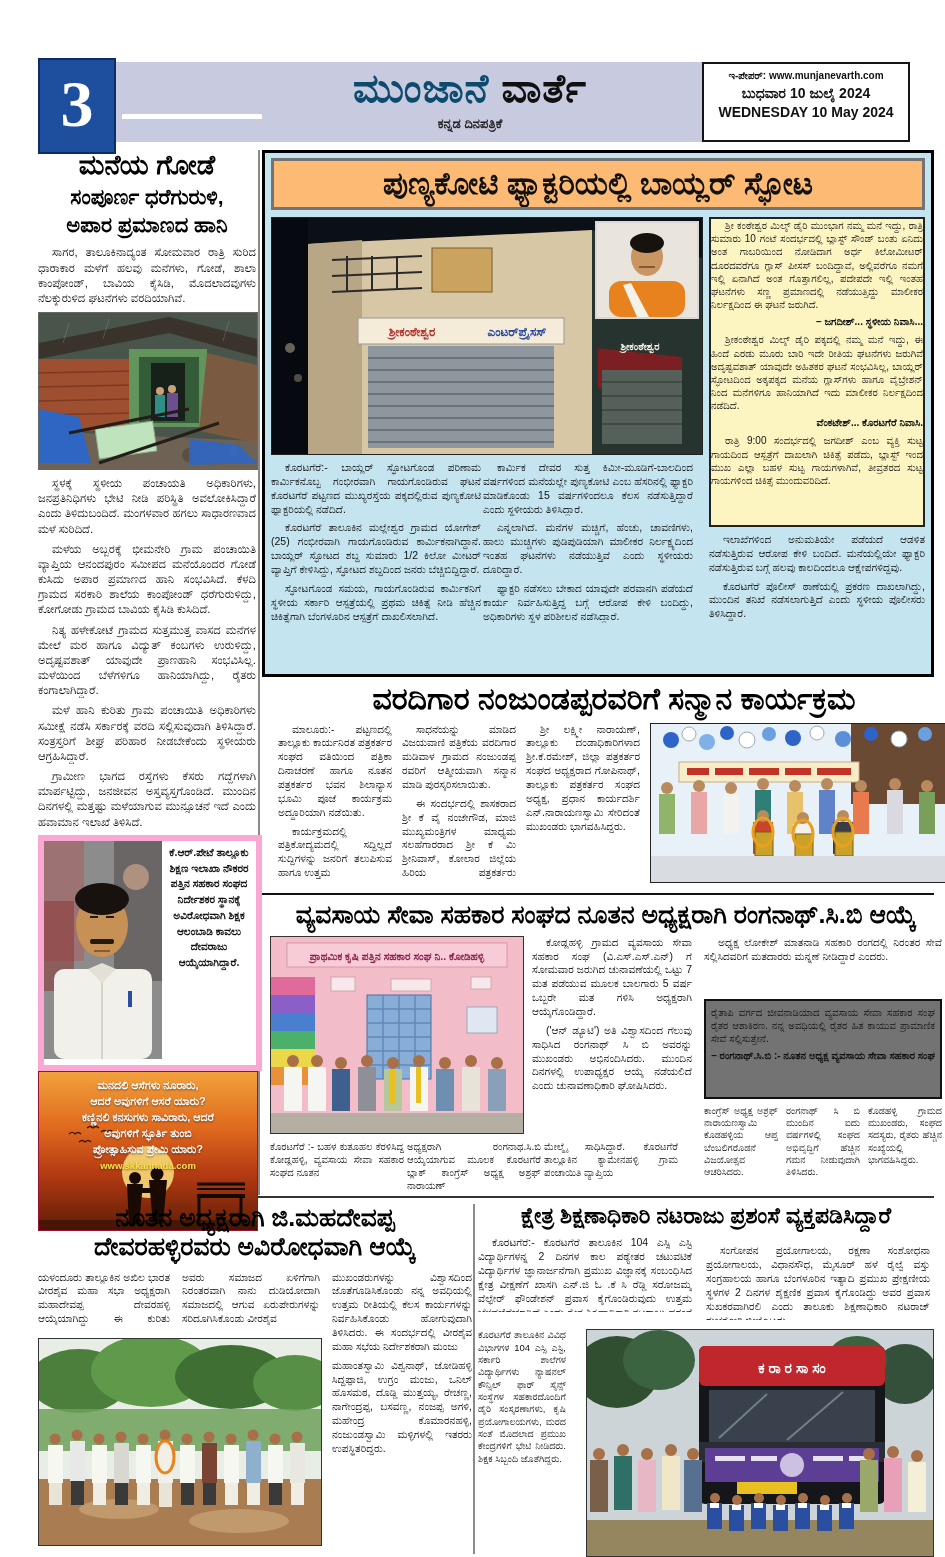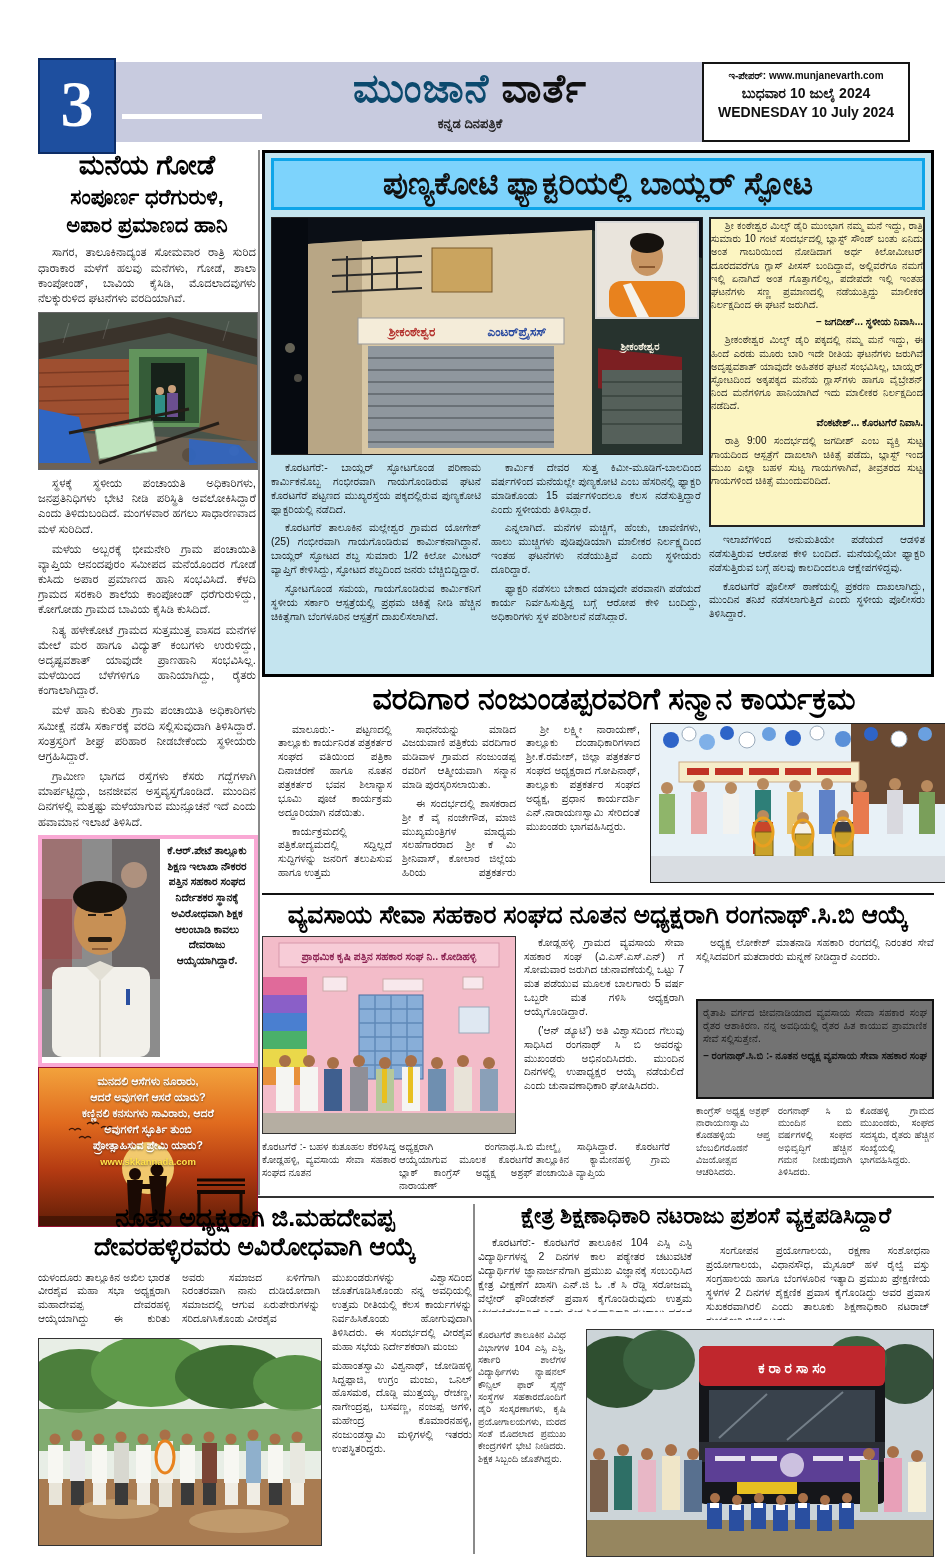--- a/index.html
+++ b/index.html
@@ -30,54 +30,54 @@
   .vdiv1{left:258px;top:150px;width:2px;height:1045px;background:#8a8a8a;}
   .hdiv1{left:38px;top:1196px;width:896px;height:2px;background:#333;}
   .hdiv2{left:262px;top:893px;width:672px;height:2px;background:#111;}
   .vdiv2{left:473px;top:1204px;width:2px;height:350px;background:#8a8a8a;}
   
   .wall{left:38px;top:150px;width:218px;}
   .wall .h1{font-size:27px;}
   .wall .h2{font-size:21px;margin-top:4px;}
   .wall .txt{font-size:11.5px;}
   .wall-photo{width:218px;height:156px;margin:6px 0;border:1px solid #666;}
-  .portrait-box{width:212px;height:224px;border:4px solid #f9a8d4;margin-top:1px;display:flex;background:#fff;}
+  .portrait-box{width:212px;height:224px;border:6px solid #f9a8d4;margin-top:1px;display:flex;background:#fff;}
   .portrait-box .ph{width:118px;height:218px;}
   .portrait-box .cap{width:88px;font-size:10.5px;line-height:1.5;text-align:center;padding:4px 3px;
                      font-weight:bold;}
   .ad-box{width:218px;height:158px;margin-top:0;position:relative;
           background:linear-gradient(180deg,#f2a23c 0%,#e06a1e 35%,#b33a12 65%,#5f1d07 100%);
           overflow:hidden;border:1px solid #913;}
   .ad-text{position:absolute;left:0;top:6px;width:100%;text-align:center;color:#fff;
            font-size:11px;font-weight:bold;line-height:1.45;text-shadow:0 1px 2px #00000088;}
   .ad-url{color:#ffe14a;font-size:9.5px;margin-top:2px;}
   
   .boiler{left:262px;top:150px;width:672px;height:527px;background:#c4e4ef;border:3px solid #000;
           box-sizing:border-box;}
-  .boiler .bar{margin:5px 6px;border:3px solid #0ea5e9;background:#7dd3fc;font-size:31px;font-weight:bold;
+  .boiler .bar{margin:5px 6px;border:3px solid #737373;background:#fdba74;font-size:31px;font-weight:bold;
                text-align:center;line-height:46px;height:46px;overflow:hidden;}
   .b-row{display:flex;gap:6px;padding:2px 6px;}
   .b-left{width:432px;}
   .b-photo{width:430px;height:236px;border:1px solid #222;position:relative;background:#0b0f16;}
   .b-inset{position:absolute;right:3px;top:3px;width:100px;height:94px;border:2px solid #d8d8d8;background:#e9e4dc;}
-  .b-cols{display:flex;gap:10px;margin-top:6px;}
+  .b-cols{display:flex;gap:2px;margin-top:6px;}
   .b-col{width:210px;height:206px;overflow:hidden;}
   .b-right{width:222px;}
   .ybox{background:#fcf5c2;border:2px solid #222;height:306px;overflow:hidden;}
   .ybox .jp{font-size:10px;}
   .sig{font-size:10px;font-weight:bold;text-align:right;margin:0 0 5px 0;}
   .b-rtext{margin-top:6px;height:128px;overflow:hidden;}
   
   .felic{left:278px;top:680px;width:672px;height:212px;}
   .felic .hl{font-size:30px;margin:2px 0 6px 0;}
   .f-row{display:flex;gap:10px;}
   .f-col{width:114px;height:158px;overflow:hidden;font-size:10px;}
   .f-photo{width:296px;height:158px;border:1px solid #222;}
   
-  .coop{left:262px;top:897px;width:672px;height:298px;}
+  .coop{left:270px;top:897px;width:672px;height:298px;}
   .coop .hl{font-size:25px;margin:3px 0 7px 0;}
   .c-row{display:flex;gap:10px;}
   .c-leftblk{width:424px;}
   .c-lrow{display:flex;gap:8px;}
   .c-photo{width:252px;height:196px;border:1px solid #333;}
   .c-mid{width:160px;height:196px;overflow:hidden;}
   .c-caps{display:flex;gap:3px;margin-top:6px;}
   .c-cap{width:134px;height:56px;overflow:hidden;font-size:10px;}
   .c-right{width:238px;}
   .c-rintro{height:58px;overflow:hidden;}
@@ -113,21 +113,21 @@
   <div class="abs hdr-line"></div>
   <div class="abs pagenum">3</div>
   <div class="abs masthead">
     <div class="m1"><span class="red">ಮುಂಜಾನೆ</span>
       <span class="blk">ವಾರ್ತೆ</span></div>
     <div class="sub">ಕನ್ನಡ ದಿನಪತ್ರಿಕೆ</div>
   </div>
   <div class="abs hdr-box">
     <div class="ep">ಇ-ಪೇಪರ್: www.munjanevarth.com</div>
     <div class="dkn">ಬುಧವಾರ 10 ಜುಲೈ 2024</div>
-    <div class="den">WEDNESDAY 10 July 2024</div>
+    <div class="den">WEDNESDAY 10 May 2024</div>
   </div>
 
   <div class="abs vdiv1"></div>
   <div class="abs hdiv1"></div>
   <div class="abs hdiv2"></div>
   <div class="abs vdiv2"></div>
 
   <div class="abs wall">
     <div class="hl h1">ಮನೆಯ ಗೋಡೆ</div>
     <div class="hl h2">ಸಂಪೂರ್ಣ ಧರೆಗುರುಳಿ,</div>

